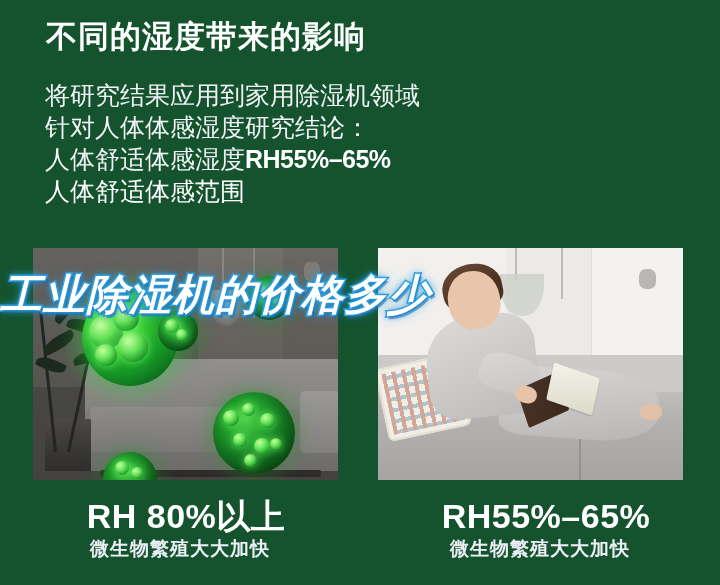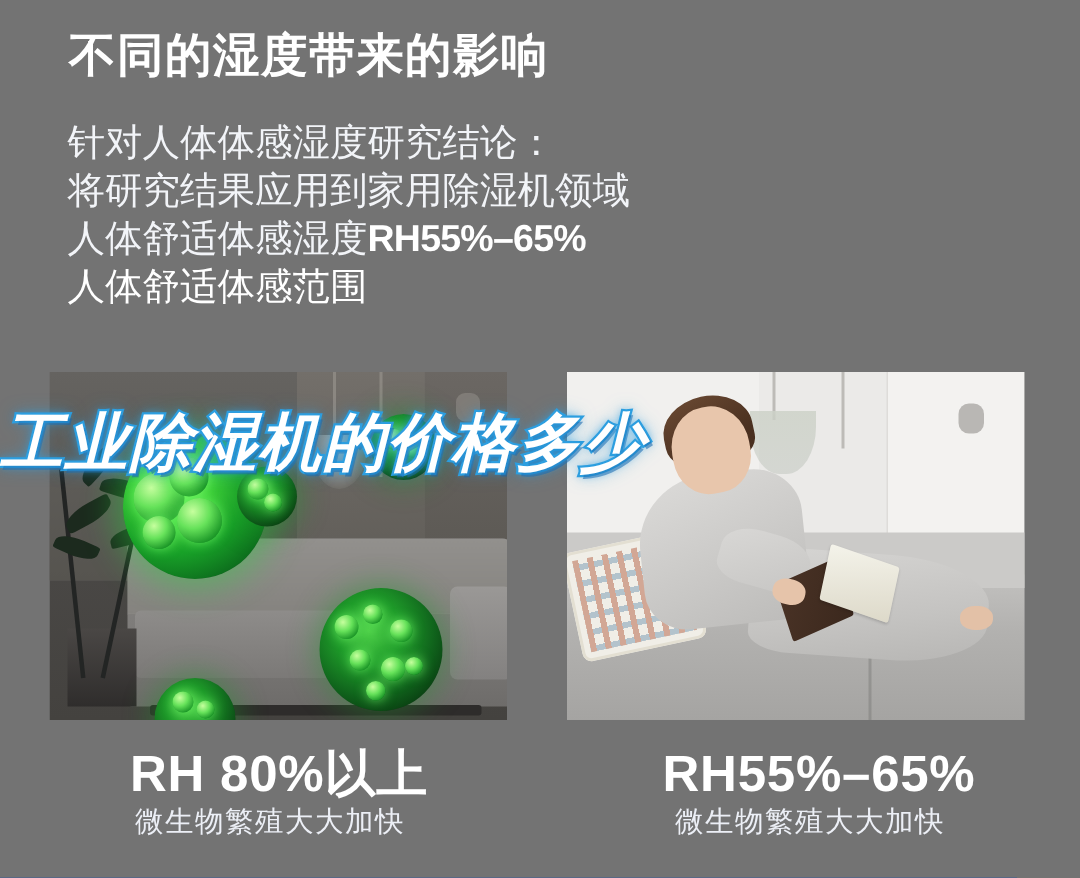--- a/index.html
+++ b/index.html
@@ -12,21 +12,21 @@
     height: 585px;
     overflow: hidden;
     font-family: "Liberation Sans", "DejaVu Sans", sans-serif;
     background: #0f4ac0;
   }
 
   #poster {
     position: relative;
     width: 720px;
     height: 585px;
-    background: #737373;
+    background: #14532d;
     overflow: hidden;
   }
 
   
   .header-title {
     position: absolute;
     left: 46px;
     top: 18px;
     font-size: 31px;
     line-height: 38px;
@@ -334,36 +334,36 @@
     font-weight: 700;
     color: #ffffff;
     letter-spacing: 0.5px;
     white-space: nowrap;
     padding-left: 12px;
   }
   .caption-sub {
     margin-top: 4px;
     font-size: 19px;
     line-height: 26px;
-    font-weight: 400;
+    font-weight: 700;
     color: #eceff6;
     letter-spacing: 1px;
     white-space: nowrap;
   }
 </style>
 </head>
 <body>
 
 <div id="poster">
 
   <div class="header-title">不同的湿度带来的影响</div>
 
   <div class="body-copy">
+    <div class="body-line">将研究结果应用到家用除湿机领域</div>
     <div class="body-line">针对人体体感湿度研究结论：</div>
-    <div class="body-line">将研究结果应用到家用除湿机领域</div>
     <div class="body-line"><span>人体舒适体感湿度</span><span class="hl">RH55%–65%</span></div>
     <div class="body-line strong">人体舒适体感范围</div>
   </div>
 
   <div class="panel panel-left">
     <div class="scene-left">
       <div class="wall-panel-a"></div>
       <div class="wall-panel-b"></div>
       <div class="wall-panel-c"></div>
       <div class="wall-knob"></div>

